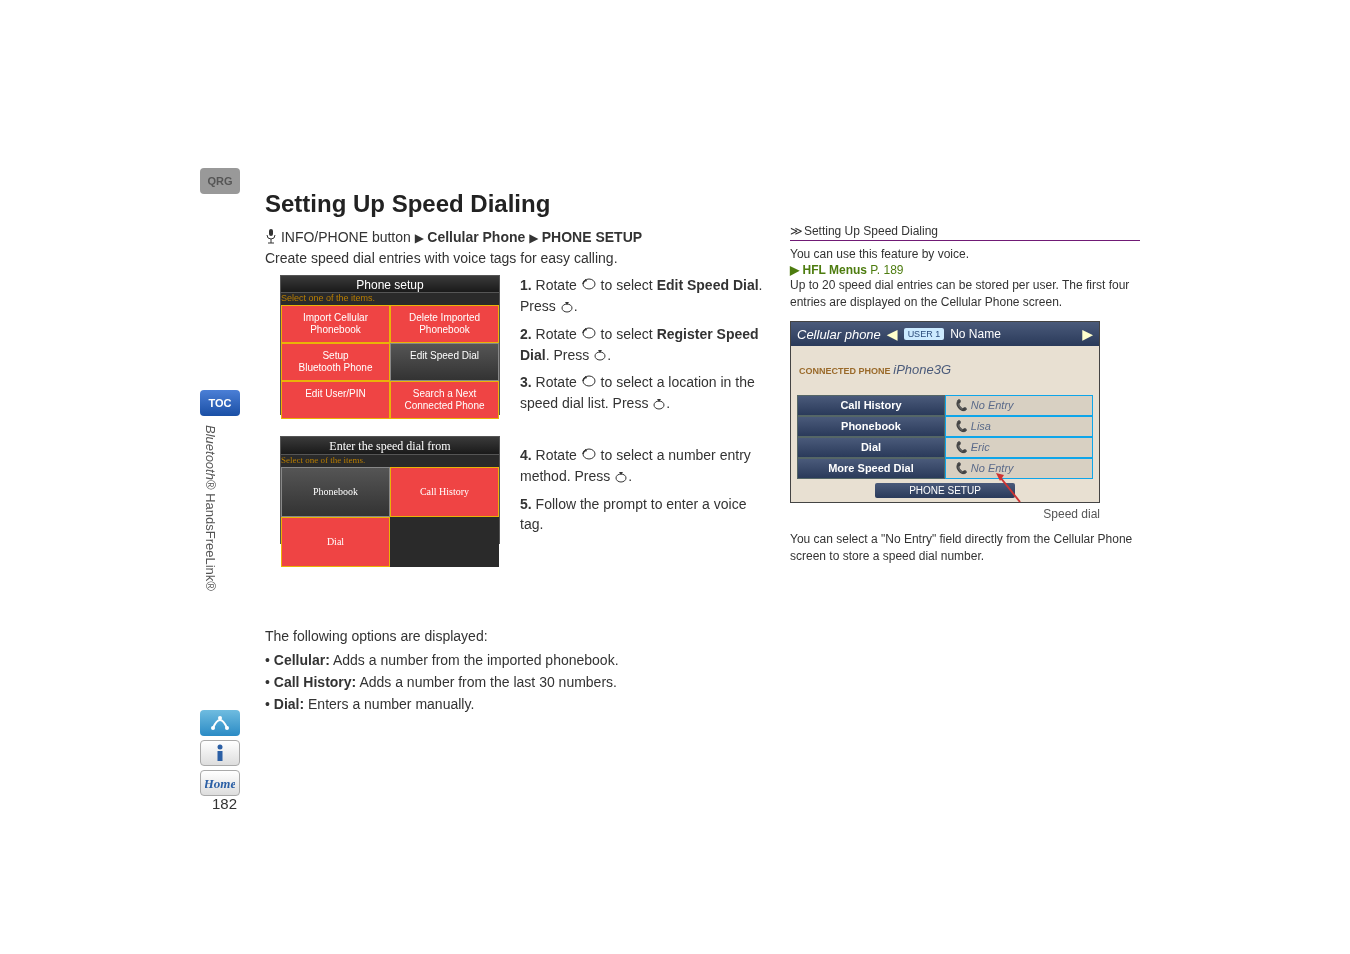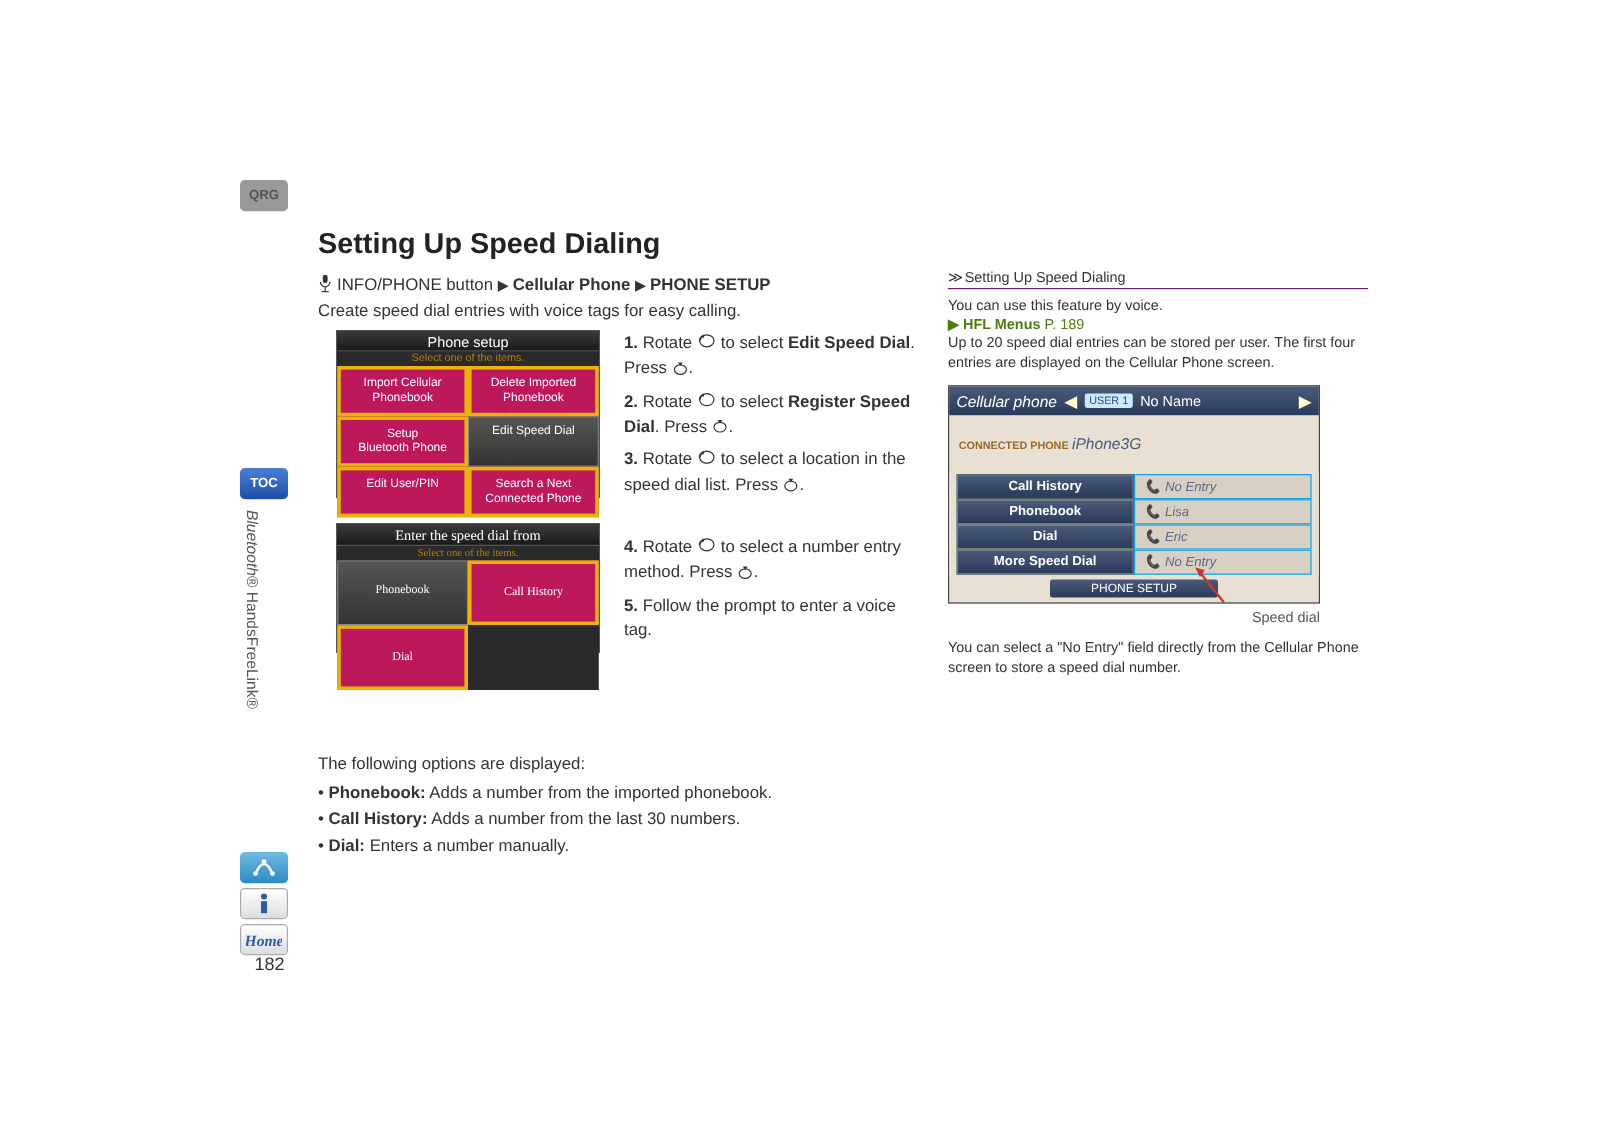--- a/index.html
+++ b/index.html
@@ -24,21 +24,21 @@
     width: 40px;
     height: 26px;
     border-radius: 4px;
     display: flex;
     align-items: center;
     justify-content: center;
     font-size: 11px;
     font-weight: bold;
     color: #fff;
   }
-  .tab-qrg { top: 150px; background: #999; color: #555; }
+  .tab-qrg { top: 168px; background: #999; color: #555; }
   .tab-toc { top: 390px; background: linear-gradient(#4b7fd6, #1a4fa5); }
   .tab-settings { top: 710px; background: linear-gradient(#6fbce0, #2b8bc5); }
   .tab-info { top: 740px; background: linear-gradient(#fff, #ddd); border:1px solid #aaa; color:#2b5fa5; }
   .tab-home { top: 770px; background: linear-gradient(#fff, #ddd); border:1px solid #aaa; }
 
   .vertical-text {
     position: absolute;
     left: 218px;
     top: 425px;
     width: 280px;
@@ -106,37 +106,37 @@
 
   .shot-title {
     background: linear-gradient(#3a3a3a, #1a1a1a);
     color: #fff;
     text-align: center;
     font-size: 12px;
     padding: 2px 0 0 0;
     border-bottom: 1px solid #555;
   }
   .shot-subtitle {
-    text-align: center;
+    text-align: left;
     font-size: 9px;
     color: #b87d00;
     padding-bottom: 2px;
     background: #2a2a2a;
   }
   .shot-grid {
     display: grid;
     grid-template-columns: 1fr 1fr;
   }
   .shot-cell {
     color: #fff;
     font-size: 10px;
     text-align: center;
     padding: 6px 4px;
-    border: 3px solid #eab308;
-    background: #be185d;
+    border: 1px solid #eab308;
+    background: #ef4444;
     line-height: 12px;
   }
   .shot-cell.highlight { background: linear-gradient(#555, #333); border:1px solid #888; }
   .shot-cell.tall { padding: 18px 4px; }
   .shot-cell.empty { background: #2a2a2a; border:1px solid transparent; }
 
   
   .steps {
     position: absolute;
     left: 520px;
@@ -411,21 +411,21 @@
             <path d="M5 3 l2 3 l2 -3" fill="#333"></path>
           </svg></span><span>.</span>
     </div>
     <div class="step">
       <span class="num">5.</span><span> Follow the prompt to enter a voice tag.</span>
     </div>
   </div>
 
   <div class="options-intro">The following options are displayed:</div>
   <ul class="options-list">
-    <li><b>Phonebook:</b><span> Adds a number from the imported phonebook.</span></li>
+    <li><b>Cellular:</b><span> Adds a number from the imported phonebook.</span></li>
     <li><b>Call History:</b><span> Adds a number from the last 30 numbers.</span></li>
     <li><b>Dial:</b><span> Enters a number manually.</span></li>
   </ul>
 
   <div class="sidebar">
     <div class="side-head">
       <span class="arrows">≫</span>
       <span>Setting Up Speed Dialing</span>
     </div>
     <div class="note1">You can use this feature by voice.</div>

